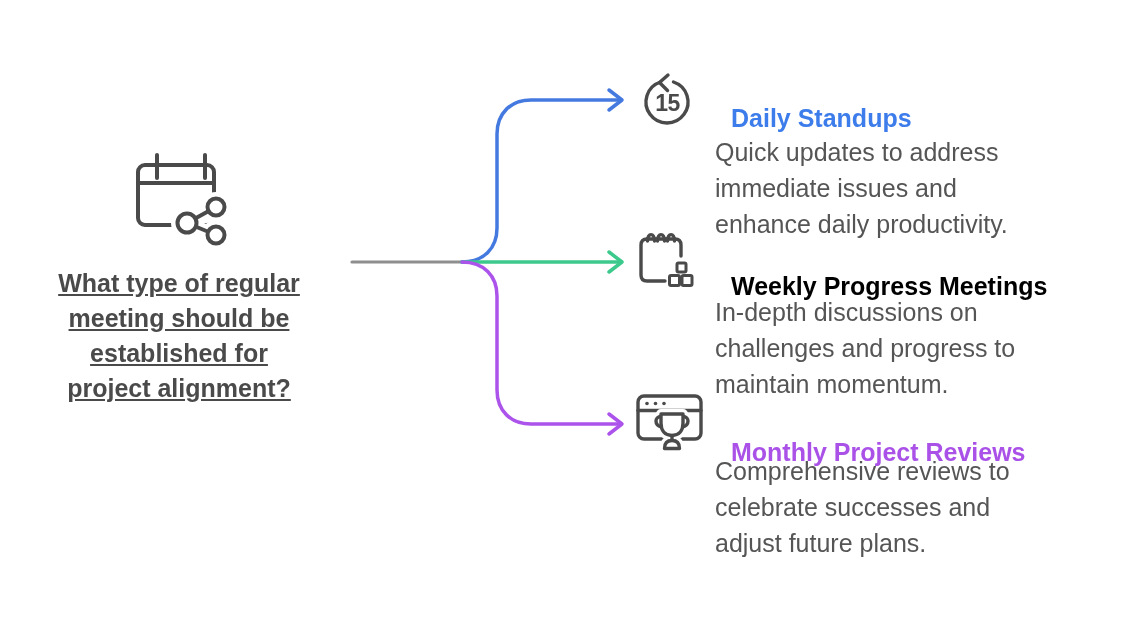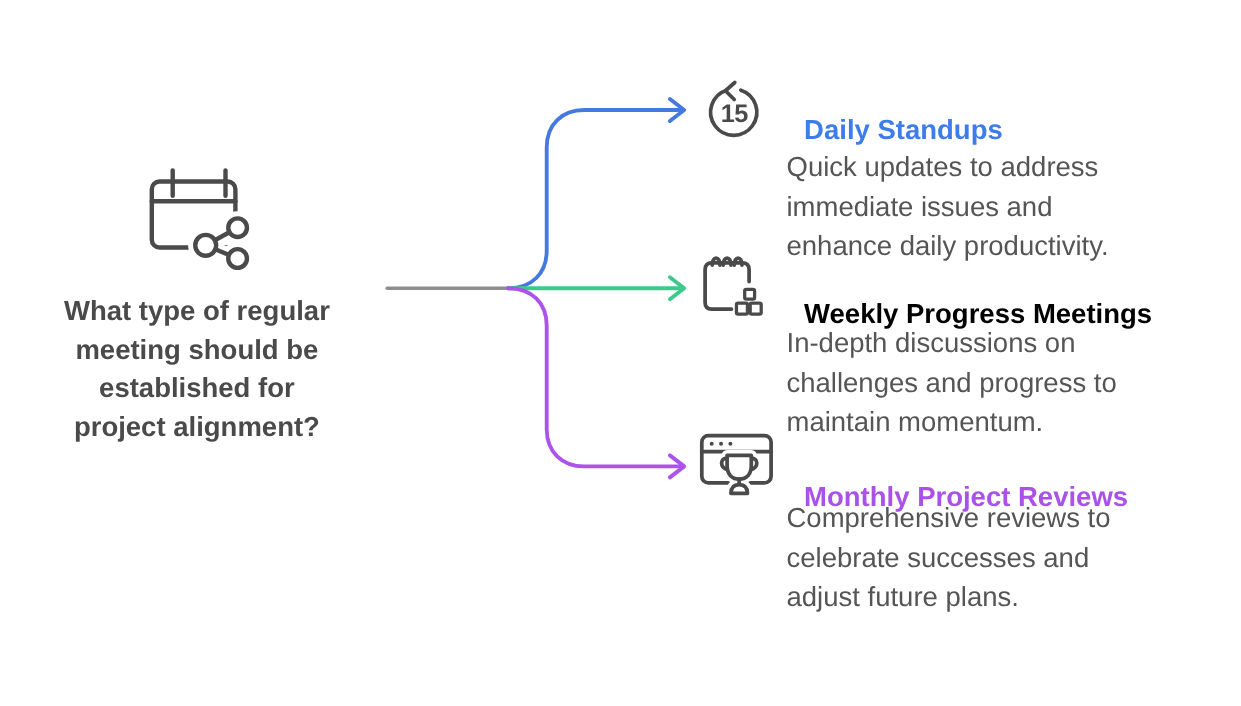--- a/index.html
+++ b/index.html
@@ -10,20 +10,21 @@
     position: relative; overflow: hidden;
   }
   .canvas { position: absolute; inset: 0; width: 1128px; height: 642px; }
   .abs { position: absolute; }
   .connectors { position: absolute; left: 0; top: 0; }
   .question-text {
     position: absolute; left: 28px; top: 266px; width: 302px;
     text-align: center;
     font-size: 25px; line-height: 35px; font-weight: 700;
     white-space: pre-line;
+    text-decoration: underline;
   }
   .branch-title {
     position: absolute; left: 715px; width: 410px; margin: 16px;
     font-size: 25px; line-height: 36px; font-weight: 700;
   }
   .branch-desc {
     position: absolute; left: 715px; width: 420px; margin: 0;
     font-size: 25px; line-height: 36px; font-weight: 400;
     white-space: pre-line;
   }

